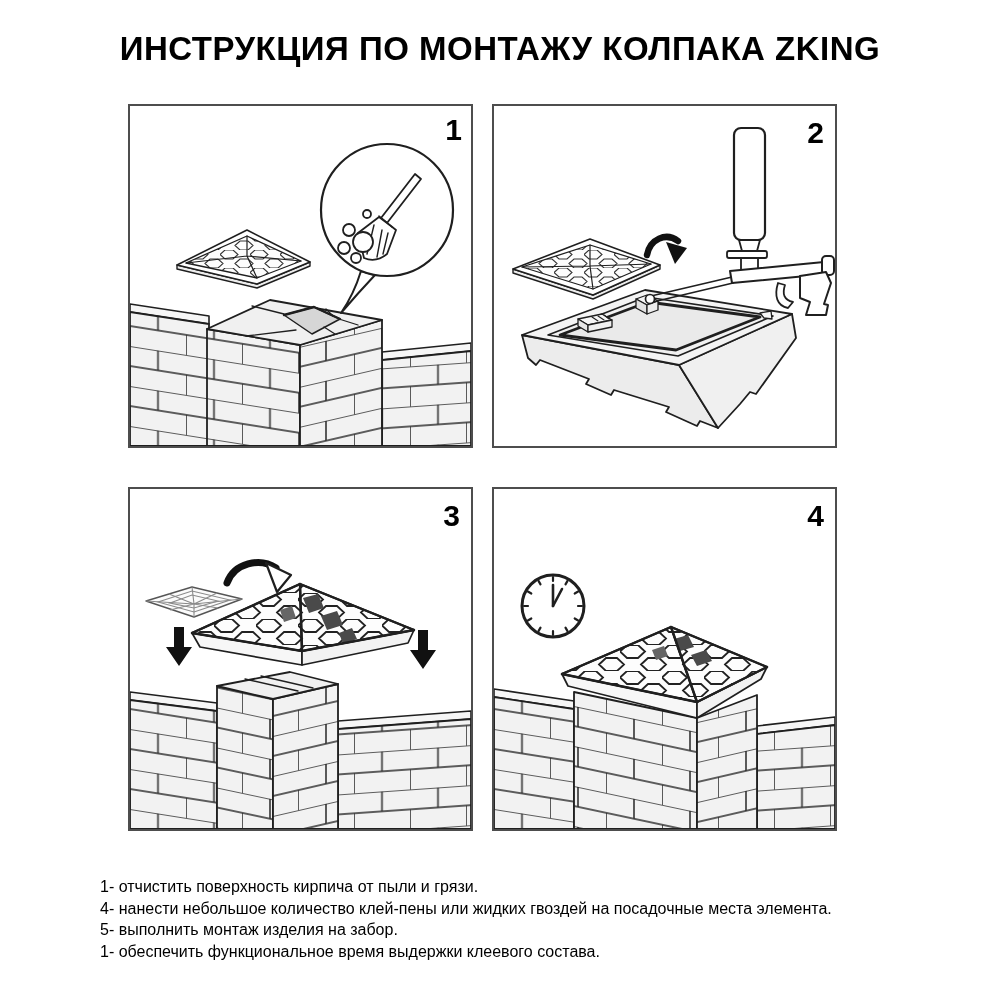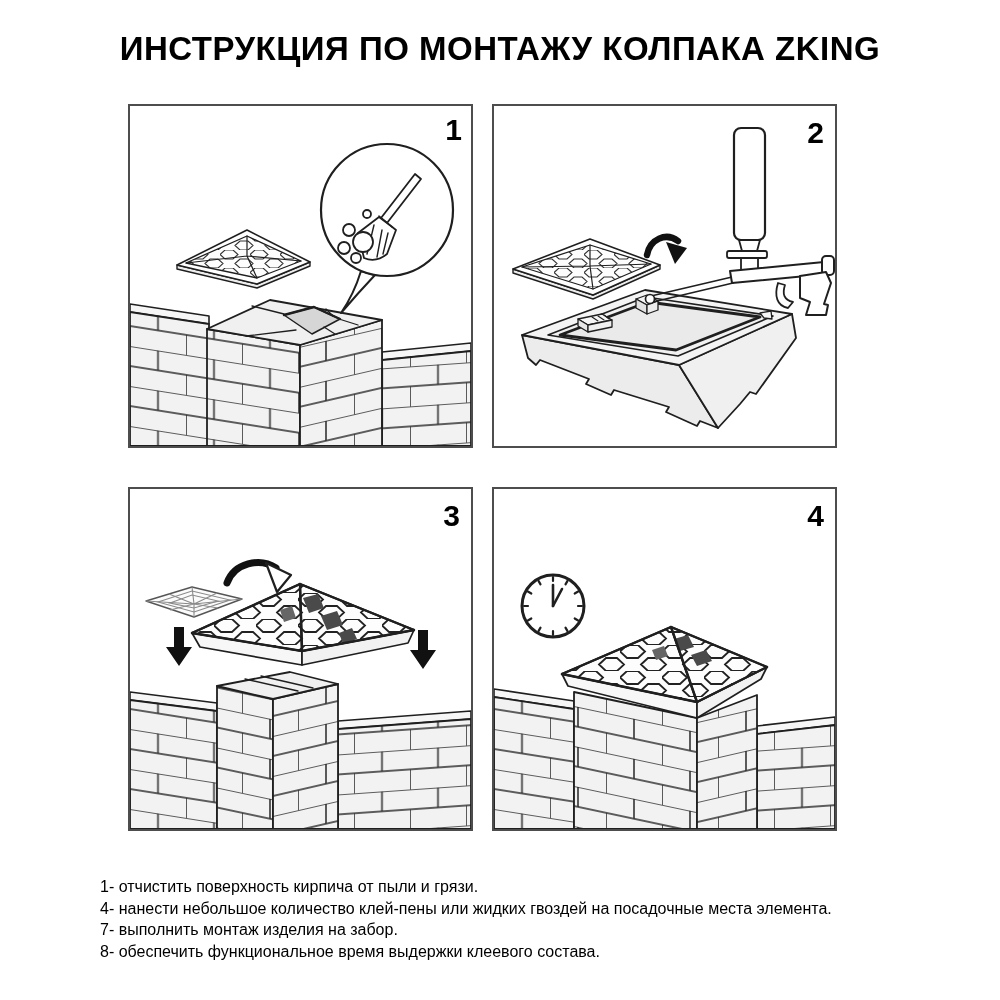--- a/index.html
+++ b/index.html
@@ -246,17 +246,17 @@
         <path d="M59,117L68,100" stroke="#1f1f1f" stroke-width="2.6" stroke-linecap="round" fill="none"></path>
       </g>
 
       <text class="num" x="330" y="37" text-anchor="end">4</text>
     </svg>
   </div>
 
   <div class="footer">
     <div>1- отчистить поверхность кирпича от пыли и грязи.</div>
     <div>4- нанести небольшое количество клей-пены или жидких гвоздей на посадочные места элемента.</div>
-    <div>7- выполнить монтаж изделия на забор.</div>
-    <div>8- обеспечить функциональное время выдержки клеевого состава.</div>
+    <div>5- выполнить монтаж изделия на забор.</div>
+    <div>1- обеспечить функциональное время выдержки клеевого состава.</div>
   </div>
 
 </div>
 
 </body></html>

